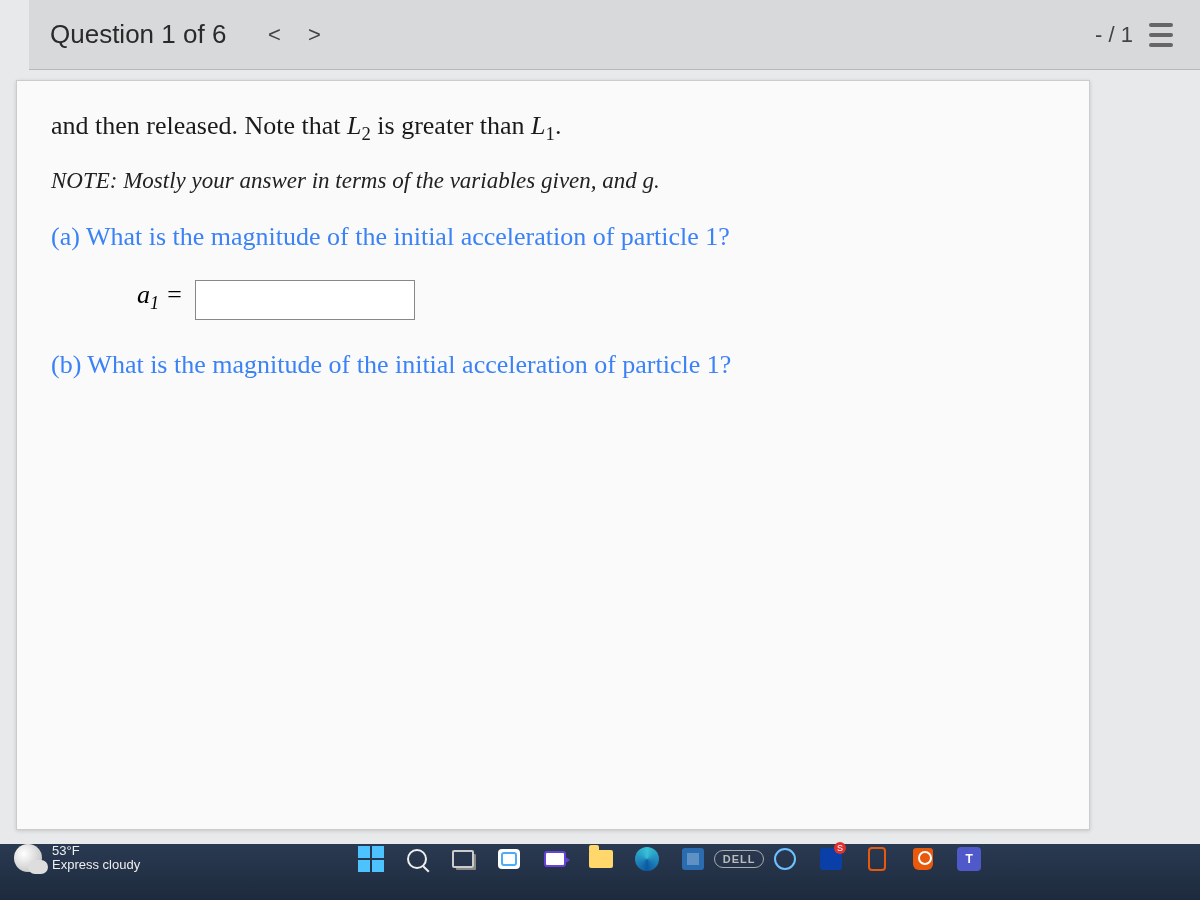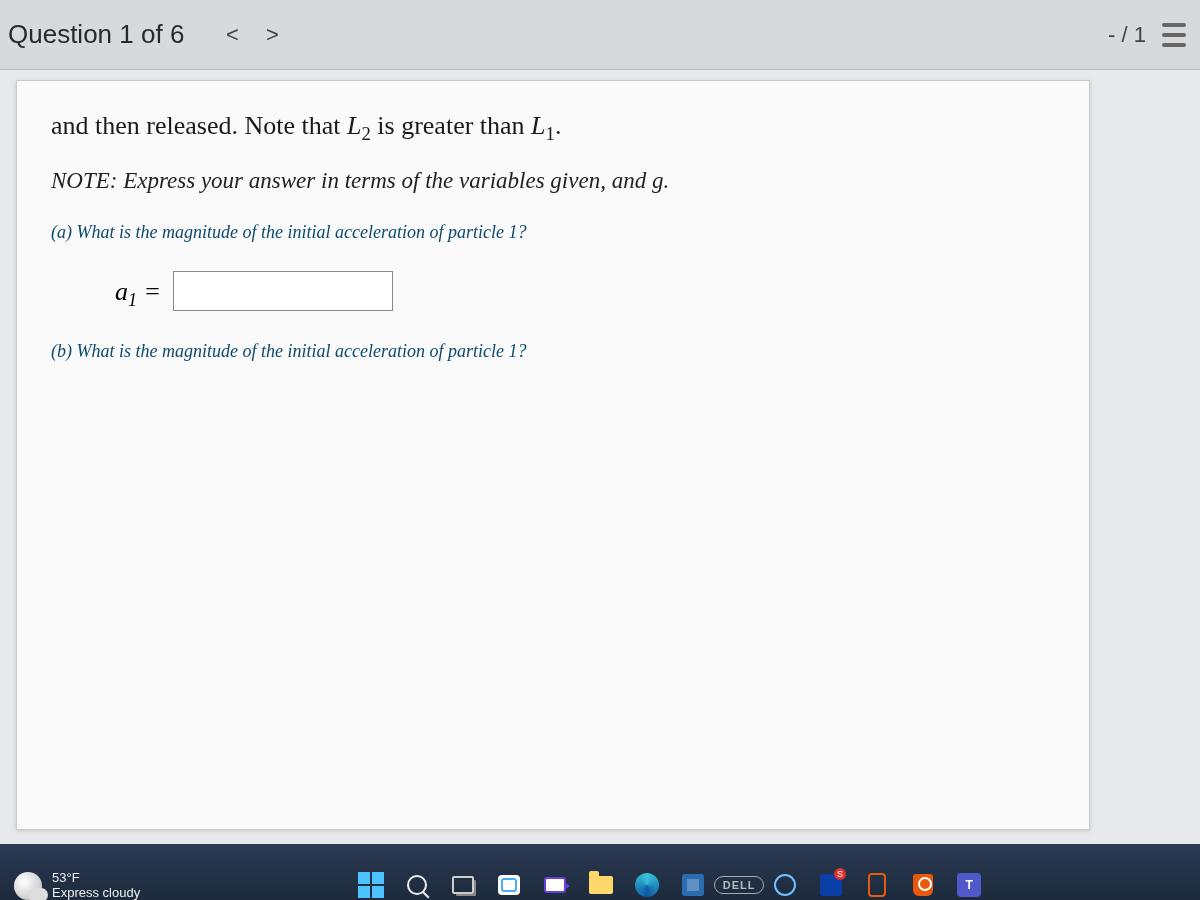--- a/index.html
+++ b/index.html
@@ -15,22 +15,23 @@
     position: absolute;
     top: 0; left: 0; right: 0; bottom: 0;
     background: #e8e9ea;
   }
   .topbar {
     height: 70px;
     background: #d8d9da;
     border-bottom: 1px solid #b8b9ba;
     display: flex;
     align-items: center;
-    padding: 0 8px;
+    padding: 0 21px;
     font-family: -apple-system, Arial, sans-serif;
+    margin-left: 29px;
   }
   .topbar .qlabel {
     font-size: 26px;
     color: #2a2a2a;
     margin-right: 28px;
   }
   .navbtn {
     width: 40px;
     height: 40px;
     display: flex;
@@ -81,30 +82,29 @@
     line-height: 1.5;
     margin-bottom: 20px;
   }
   .note {
     font-style: italic;
     font-size: 23px;
     color: #222;
     margin-bottom: 28px;
   }
   .partq {
-    font-size: 18px;
-    color: #0c4a6e;
+    font-size: 26px;
+    color: #3b82f6;
     margin-top: 28px;
     margin-bottom: 28px;
-    font-style: italic;
   }
   .answer-row {
     display: flex;
-    align-items: flex-end;
-    margin-left: 64px;
+    align-items: flex-start;
+    margin-left: 86px;
     margin-bottom: 30px;
   }
   .answer-label {
     font-size: 26px;
     font-style: italic;
     margin-right: 12px;
   }
   .answer-label sub { font-size: 0.7em; }
   .answer-input {
     width: 220px;
@@ -118,21 +118,21 @@
   sub { vertical-align: sub; font-size: 0.72em; }
   .ital { font-style: italic; }
 
   
   .taskbar {
     position: absolute;
     left: 0; right: 0; bottom: 0;
     height: 56px;
     background: linear-gradient(180deg,#2a3a52 0%, #1d2a3d 100%);
     display: flex;
-    align-items: flex-end;
+    align-items: flex-start;
     padding: 0 14px;
     gap: 14px;
     font-family: 'Segoe UI', Arial, sans-serif;
     color: #eee;
   }
   .weather {
     display: flex;
     align-items: center;
     gap: 10px;
   }
@@ -203,21 +203,21 @@
     <span class="score">- / 1</span>
     <div class="menu-icon">
         <span></span>
         <span></span>
         <span></span>
       </div>
   </div>
 
   <div class="content">
     <div class="line">and then released. Note that <span class="ital">L</span><sub>2</sub> is greater than <span class="ital">L</span><sub>1</sub>.</div>
-    <div class="note">NOTE: Express your answer in terms of the variables given, and g.</div>
+    <div class="note">NOTE: Mostly your answer in terms of the variables given, and g.</div>
 
     <div class="partq">(a) What is the magnitude of the initial acceleration of particle 1?</div>
     <div class="answer-row">
       <span class="answer-label"><span class="ital">a</span><sub>1</sub> =</span>
       <input class="answer-input" type="text" value="" style="">
     </div>
 
     <div class="partq">(b) What is the magnitude of the initial acceleration of particle 1?</div>
   </div>
 

